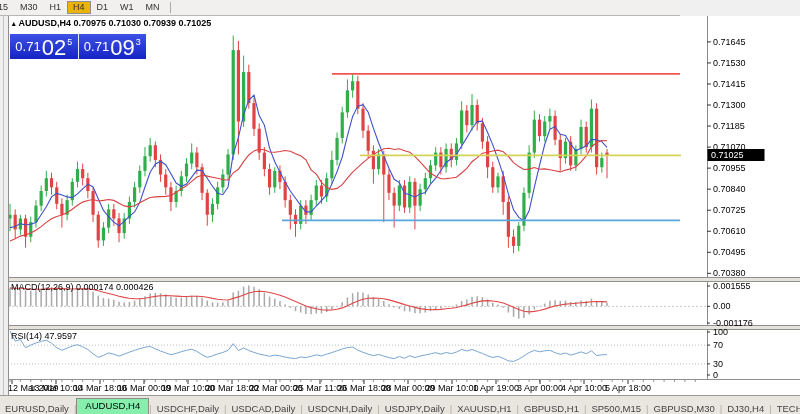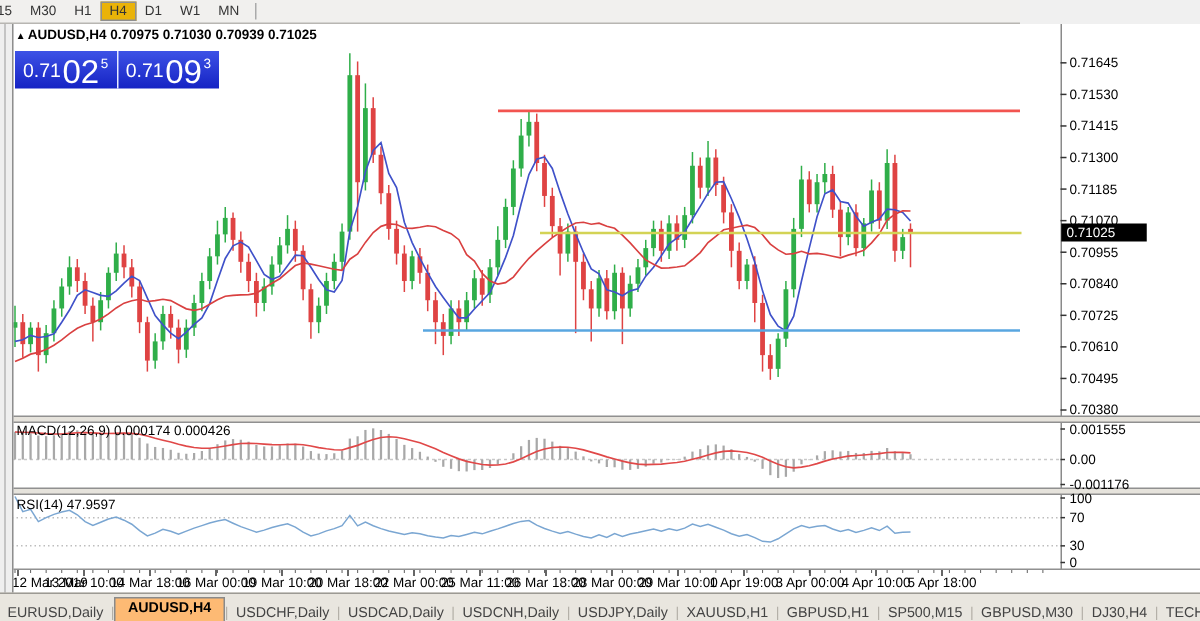--- a/index.html
+++ b/index.html
@@ -28,21 +28,21 @@
   .prices{display:flex;height:25px;background:linear-gradient(#3d52e6,#1523c4);color:#fff;margin-top:1px}
   .price{flex:1;display:flex;align-items:flex-end;justify-content:center;padding-bottom:2px}
   .price+.price{border-left:1px solid #e6eaff}
   .p-pre{font-size:13px;margin:0 1px 3px 0}
   .p-big{font-size:22px;line-height:19px}
   .p-sup{font-size:9px;margin:0 0 10px 1px}
   .tabs{position:absolute;left:0;bottom:0;width:800px;height:18px;background:#e9e6df;
         border-top:1px solid #9c9a94;display:flex;align-items:flex-end;z-index:5;overflow:hidden;
         font-size:9.5px;color:#444}
   .tab{padding:0 5px;white-space:nowrap;cursor:default}
-  .tab.active{background:#fdba74;border:1px solid #8a8a8a;border-bottom:none;padding:1px 8px 3px;color:#000;font-weight:700}
+  .tab.active{background:#86efac;border:1px solid #8a8a8a;border-bottom:none;padding:1px 8px 3px;color:#000;font-weight:400}
   .tabsep{color:#b3afa7}
 </style>
 </head>
 <body>
 
 <div class="toolbar" id="tf-bar">
     <span class="tf" style="margin-left: -8px;">15</span>
     <span class="tf">M30</span>
     <span class="tf">H1</span>
     <span class="tf active">H4</span>

